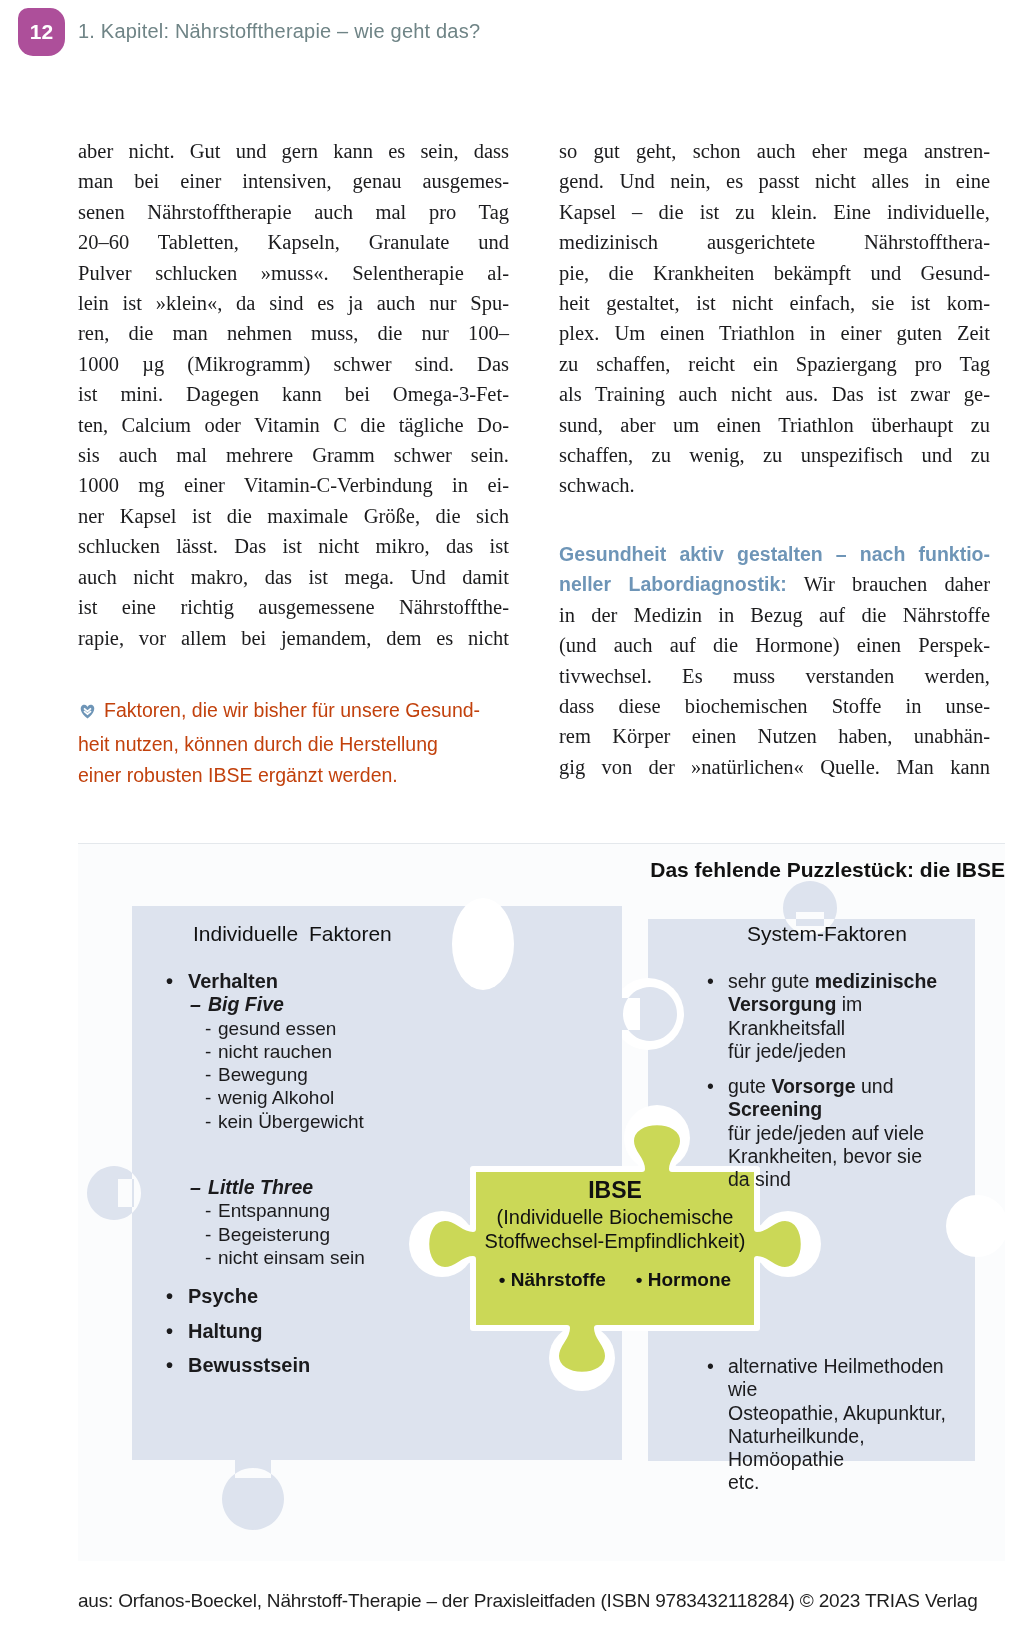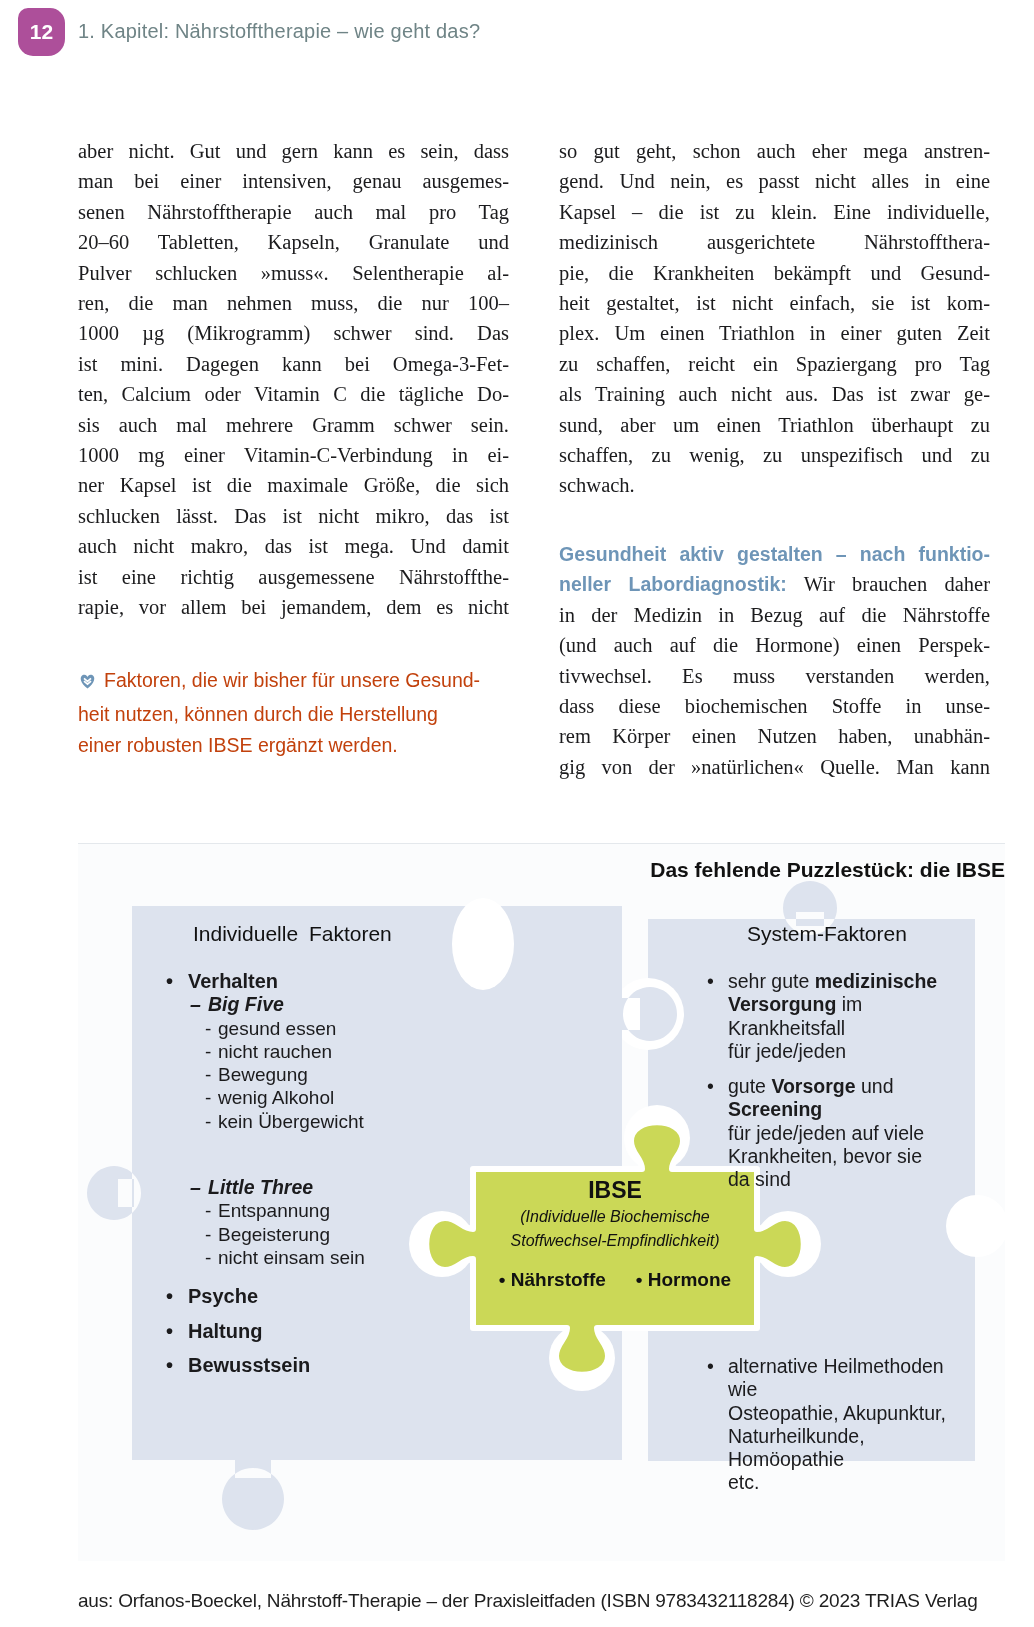--- a/index.html
+++ b/index.html
@@ -48,21 +48,21 @@
   .li.lvl3{padding-left:60px;}
   .li.lvl3 .mk{left:47px;font-weight:normal;}
 
   .rp-list{position:absolute;left:629px;top:126px;width:270px;font-size:19.5px;line-height:23.3px;}
   .rp-list.bottom{top:511px;}
   .rp-b{position:relative;padding-left:21px;margin-bottom:12px;}
   .rp-b .dot{position:absolute;left:0;top:0;}
 
   .ibse{position:absolute;left:395px;top:325px;width:284px;text-align:center;color:#111;}
   .ibse-t{font-weight:bold;font-size:23px;line-height:30px;padding-top:6px;}
-  .ibse-s{font-size:16px;line-height:24px;font-style:italic;}
+  .ibse-s{font-size:20px;line-height:24px;}
   .ibse-tags{margin-top:16px;display:flex;justify-content:center;gap:30px;font-weight:bold;font-size:19px;}
 
   .footer{position:absolute;left:78px;top:1590px;width:912px;font-size:19px;color:#1e1e1e;
           letter-spacing:-.2px;}
 </style>
 </head>
 <body>
 
 <div class="page">
 
@@ -70,20 +70,21 @@
   <div class="chapter">1. Kapitel: Nährstofftherapie – wie geht das?</div>
 
   <div class="cols">
     <div class="col">
       <div id="lcol-lines">
           <div class="bline j">aber nicht. Gut und gern kann es sein, dass</div>
           <div class="bline j">man bei einer intensiven, genau ausgemes-</div>
           <div class="bline j">senen Nährstofftherapie auch mal pro Tag</div>
           <div class="bline j">20–60 Tabletten, Kapseln, Granulate und</div>
           <div class="bline j">Pulver schlucken »muss«. Selentherapie al-</div>
+          <div class="bline j">lein ist »klein«, da sind es ja auch nur Spu-</div>
           <div class="bline j">ren, die man nehmen muss, die nur 100–</div>
           <div class="bline j">1000 µg (Mikrogramm) schwer sind. Das</div>
           <div class="bline j">ist mini. Dagegen kann bei Omega-3-Fet-</div>
           <div class="bline j">ten, Calcium oder Vitamin C die tägliche Do-</div>
           <div class="bline j">sis auch mal mehrere Gramm schwer sein.</div>
           <div class="bline j">1000 mg einer Vitamin-C-Verbindung in ei-</div>
           <div class="bline j">ner Kapsel ist die maximale Größe, die sich</div>
           <div class="bline j">schlucken lässt. Das ist nicht mikro, das ist</div>
           <div class="bline j">auch nicht makro, das ist mega. Und damit</div>
           <div class="bline j">ist eine richtig ausgemessene Nährstoffthe-</div>

